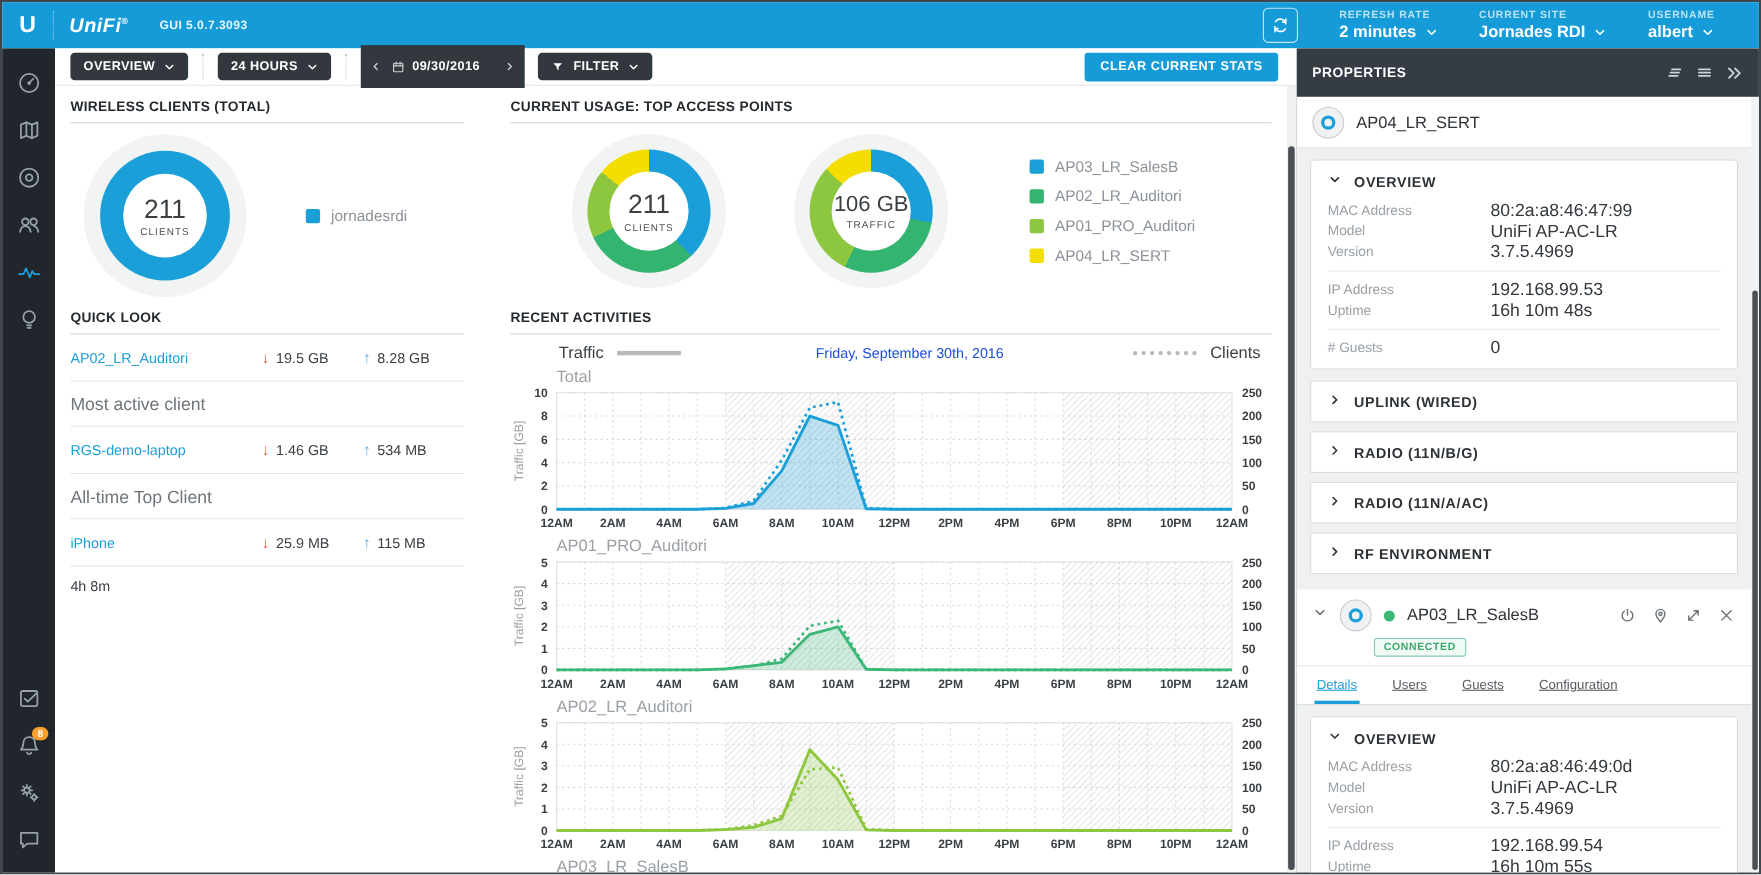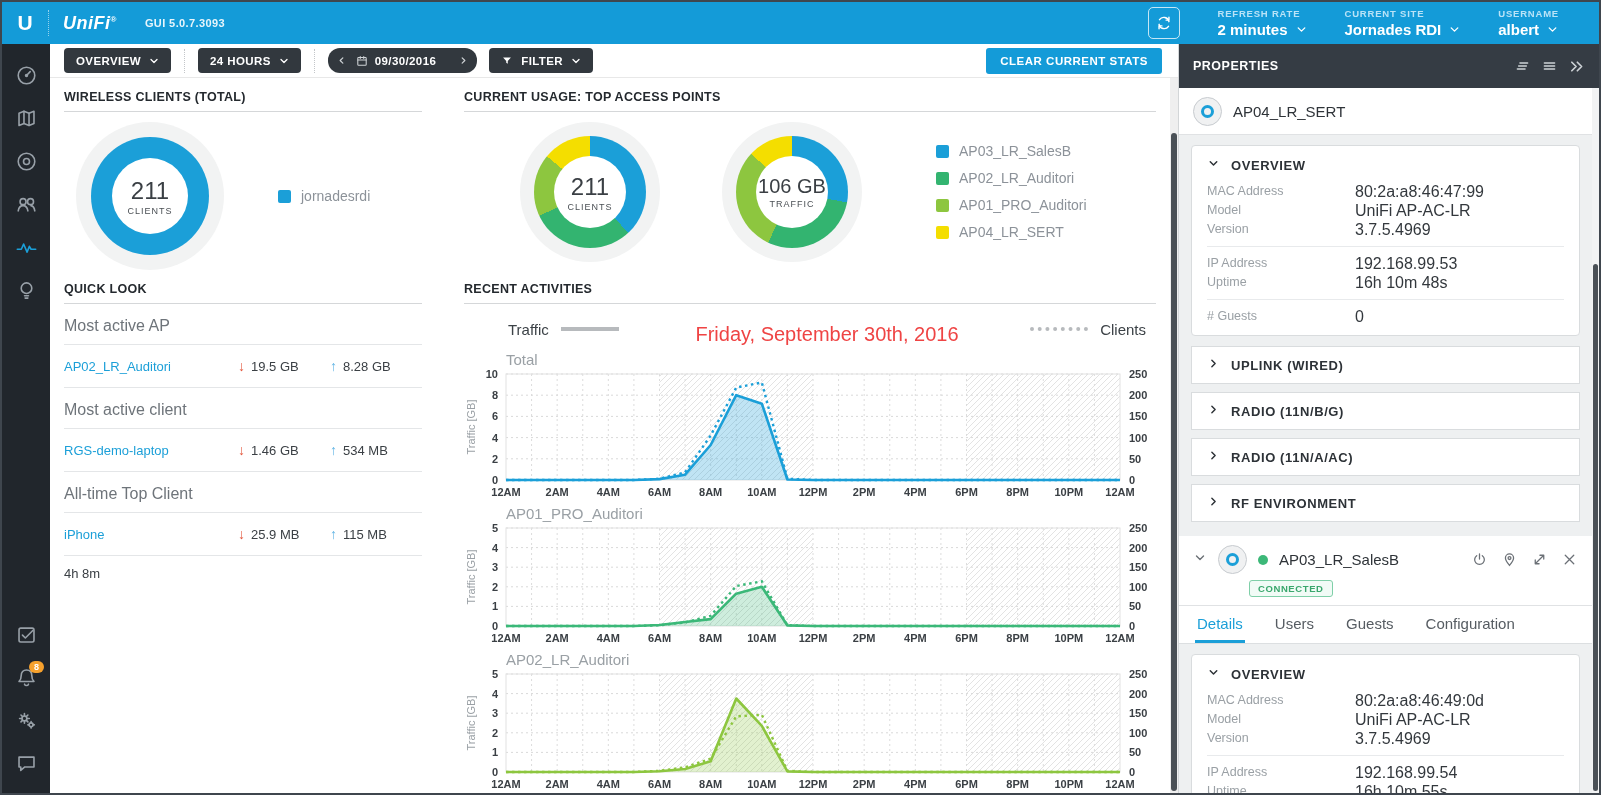--- a/index.html
+++ b/index.html
@@ -30,21 +30,21 @@
   .side-item { width:48px; height:43px; display:flex; align-items:center; justify-content:center; color:#98a0a8; cursor:pointer; position:relative; }
   .side-item.active { color:#1b9fd8; }
   .side-spacer { flex:1; }
   .side-badge { position:absolute; top:5px; right:6px; background:#f6a12d; color:#fff; font-size:9px; font-weight:bold; border-radius:8px; padding:1px 5px; }
 
   
   .main { flex:1; display:flex; flex-direction:column; min-width:0; position:relative; background:#fff; }
   .toolbar { height:34px; display:flex; align-items:center; padding:0 16px 0 14px; border-bottom:1px solid #e8e8e8; flex-shrink:0; }
   .tbtn { background:#32383e; color:#fff; font-size:11.5px; font-weight:bold; letter-spacing:.4px; border:none; border-radius:4px; height:25px; padding:0 12px; display:flex; align-items:center; gap:8px; cursor:pointer; font-family:inherit; }
   .tool-sep { width:0; height:24px; border-left:1px dotted #c3c6c9; margin:0 13px; }
-  .date-group { background:#32383e; color:#fff; border-radius:12px; height:25px; display:flex; align-items:center; font-size:11.5px; font-weight:bold; }
+  .date-group { background:#32383e; color:#fff; border-radius:0; height:39px; display:flex; align-items:center; font-size:11.5px; font-weight:bold; }
   .date-nav { padding:0 9px; height:100%; display:flex; align-items:center; cursor:pointer; color:#cfd3d6; }
   .date-text { padding:0 14px 0 6px; letter-spacing:.4px; }
   .clear-btn { margin-left:auto; background:#149bd8; color:#fff; border:none; border-radius:3px; height:26px; padding:0 14px; font-size:11.5px; font-weight:bold; letter-spacing:.5px; cursor:pointer; font-family:inherit; }
 
   .content { flex:1; overflow:hidden; padding:12px 22px 0 14px; }
   .sec-h { font-size:12.5px; font-weight:800; color:#24292e; letter-spacing:.3px; padding-bottom:7px; border-bottom:1px solid #d5d7d9; }
 
   .row1 { display:flex; margin-bottom:6px; }
   .col-left { width:358px; margin-right:42px; flex-shrink:0; }
   .col-right { flex:1; min-width:0; }
@@ -75,21 +75,21 @@
   .arr-down { color:#e4593f; font-size:14px; }
   .arr-up { color:#5fb3e4; font-size:14px; }
   .ql-duration { font-size:13px; color:#3b4045; padding-top:10px; }
 
   
   .act-legend { display:grid; grid-template-columns:1fr auto 1fr; align-items:center; padding:8px 10px 2px 44px; }
   .al-left { display:flex; align-items:center; gap:12px; font-size:15px; color:#3c4247; }
   .al-right { display:flex; align-items:center; gap:12px; font-size:15px; color:#3c4247; justify-self:end; }
   .sw-solid { width:58px; height:0; border-top:4px solid #b7babd; }
   .sw-dotted { width:58px; height:0; border-top:4px dotted #b7babd; }
-  .act-date { font-size:20px; color:#ef4444;margin-top:11px; }
+  .act-date { font-size:13px; color:#1d4ed8; }
   .chart-title { font-size:15px; color:#9aa0a5; margin:3px 0 0 42px; }
   .chart-box svg { display:block; }
 
   
   .main-sb { position:absolute; top:34px; right:0; bottom:0; width:8px; background:#efefef; }
   .main-sb .thumb { position:absolute; left:1px; right:1px; top:55px; bottom:2px; background:#4a5056; border-radius:3px; }
 
   
   .props { width:421px; flex-shrink:0; background:#eef0f1; border-left:1px solid #d3d6d8; display:flex; flex-direction:column; min-height:0; }
   .props-header { height:44px; background:#353c44; color:#fff; display:flex; align-items:center; padding:0 14px; font-size:12.5px; font-weight:800; letter-spacing:.5px; flex-shrink:0; }
@@ -99,21 +99,21 @@
   .dev-header { background:#fff; border-bottom:1px solid #e0e2e4; padding:9px 14px 8px; }
   .dev-row { display:flex; align-items:center; gap:11px; }
   .dev-icon { width:29px; height:29px; border-radius:50%; background:#f0f1f2; border:1px solid #c7cbcf; display:flex; align-items:center; justify-content:center; flex-shrink:0; }
   .dev-icon .ring { width:13px; height:13px; border:3.5px solid #1b9fd8; border-radius:50%; }
   .dev-name { font-size:15px; color:#2e3338; }
   .dev-dot { width:10px; height:10px; border-radius:50%; background:#3cb878; }
   .dev-actions { margin-left:auto; display:flex; gap:13px; color:#6b7076; }
   .dev-actions .icon { cursor:pointer; }
   .badge { display:inline-block; margin:6px 0 0 56px; font-size:9.5px; font-weight:bold; letter-spacing:.6px; color:#3aa76d; border:1px solid #7fcfa8; background:#f1fbf6; border-radius:3px; padding:2px 8px; }
   .tabs { background:#fff; display:flex; gap:28px; padding:0 16px; border-bottom:1px solid #dcdfe1; }
-  .tab { font-size:15px; color:#565c62; padding:9px 2px 8px; cursor:pointer; border-bottom:3px solid transparent; }
+  .tab { font-size:12px; color:#565c62; padding:9px 2px 8px; cursor:pointer; border-bottom:3px solid transparent;text-decoration:underline; }
   .tab.active { color:#1b9fd8; border-bottom-color:#1b9fd8; }
   .card { background:#fff; border:1px solid #d9dcde; border-radius:4px; margin:10px 12px; padding:11px 15px 9px; }
   .card-title { display:flex; align-items:center; gap:11px; font-size:13px; font-weight:800; color:#2d3237; letter-spacing:.6px; cursor:pointer; }
   .card-rows { margin-top:9px; }
   .prow { display:flex; line-height:19px; }
   .prow .pl { width:148px; font-size:12.5px; color:#9aa0a5; flex-shrink:0; }
   .prow .pv { font-size:16px; color:#33383d; }
   .psep { border-top:1px solid #e8eaec; margin:7px 0; }
   .sec-card { background:#fff; border:1px solid #d9dcde; border-radius:0; margin:8px 12px; padding:10px 15px; }
   .props-sb { position:absolute; top:0; right:0; bottom:0; width:7px; background:#f2f3f4; }
@@ -381,21 +381,20 @@
                     <span>AP04_LR_SERT</span>
                   </div>
                 </div>
             </div>
           </section>
         </div>
 
         <div class="row1" style="margin-bottom:0;">
           <section class="col-left">
             <h3 class="sec-h">QUICK LOOK</h3>
-            <div class="ql-heading">Most active AP</div>
             <div class="ql-row">
               <span class="ql-link">AP02_LR_Auditori</span>
               <span class="ql-stat">
                   <span class="arr-down">↓</span>
                   <span>19.5 GB</span>
                 </span>
               <span class="ql-stat">
                   <span class="arr-up">↑</span>
                   <span>8.28 GB</span>
                 </span>

